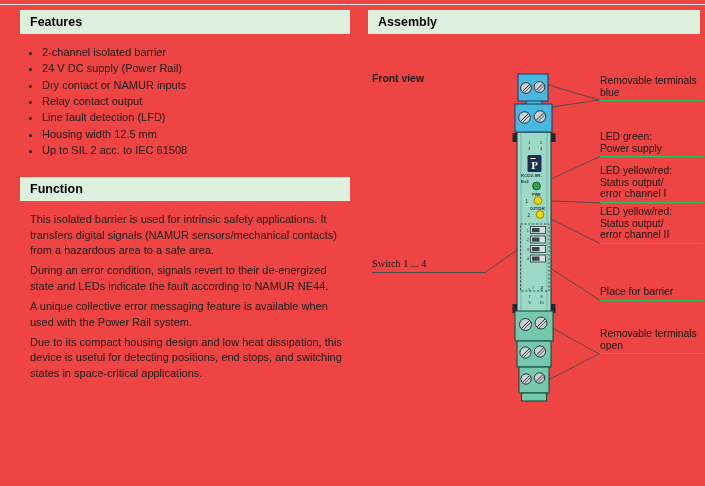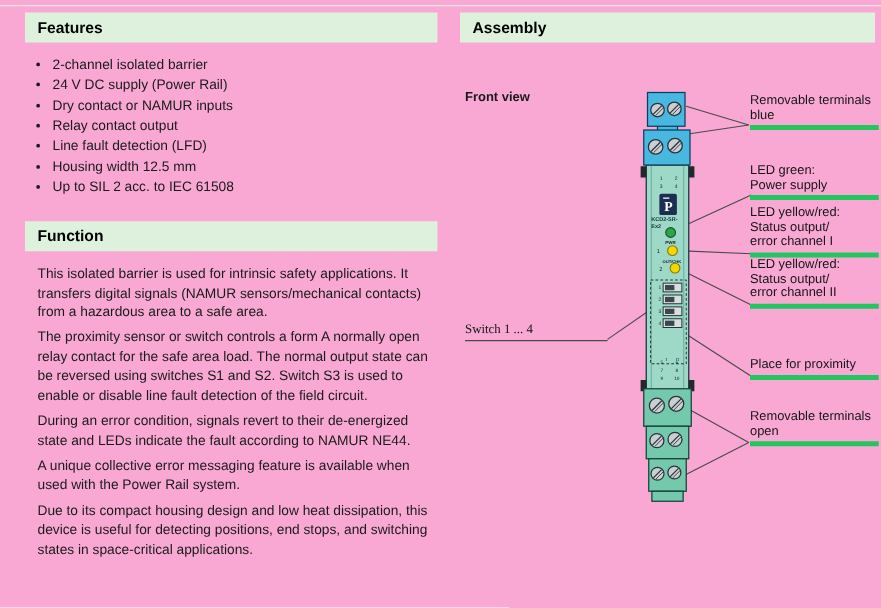--- a/index.html
+++ b/index.html
@@ -1,38 +1,38 @@
 <!DOCTYPE html>
 <html><head>
 <meta charset="utf-8">
 <style>
   html,body{margin:0;padding:0;background:#fff;}
   #page{
-    position:relative;width:705px;height:486px;background:#f9a8d4;
+    position:relative;width:705px;height:486px;background:#ef4444;
     font-family:"Liberation Sans","DejaVu Sans",sans-serif;color:#1a1a1a;overflow:hidden;
   }
   .toprule{position:absolute;left:0;top:4px;width:705px;height:1px;background:#e6e6e6;}
   .band{
     position:absolute;height:24px;background:#ddf1dc;
     font-weight:bold;font-size:12.5px;line-height:24px;padding-left:10px;box-sizing:border-box;color:#000;
   }
   #features-band{left:20px;top:10px;width:330px;}
   #function-band{left:20px;top:177px;width:330px;}
   #assembly-band{left:368px;top:10px;width:332px;}
   ul.features{
     position:absolute;left:28px;top:44px;width:320px;margin:0;padding:0 0 0 14px;
     font-size:11px;line-height:16.35px;list-style:disc;
   }
   ul.features li{margin:0;padding:0;}
   .paras{position:absolute;left:30px;top:212px;width:322px;}
   .paras p{margin:0 0 4.5px 0;font-size:11px;line-height:15.6px;}
   .frontview{position:absolute;left:372px;top:73px;font-size:10.4px;font-weight:bold;}
   .callout{
     position:absolute;left:600px;width:103px;font-size:10.3px;line-height:11.6px;
-    padding-bottom:2px;border-bottom:4px solid #22c55e;color:#151515;
+    padding-bottom:2px;border-bottom:1px solid #22c55e;color:#151515;
   }
   #callout-0{top:75px;}
   #callout-1{top:131px;}
   #callout-2{top:165px;}
   #callout-3{top:206px;}
   #callout-4{top:286px;}
   #callout-5{top:328px;}
   .switch-callout{
     position:absolute;left:372px;top:258px;width:114px;font-size:10.3px;line-height:11.6px;
     padding-bottom:2px;border-bottom:1px solid #4a4a4a;color:#151515;font-family:Liberation Serif, serif;
@@ -58,21 +58,20 @@
     <li>Housing width 12.5 mm</li>
     <li>Up to SIL 2 acc. to IEC 61508</li>
   </ul>
 
   <div id="function-band" class="band">
     <span>Function</span>
   </div>
 
   <div class="paras">
     <p>This isolated barrier is used for intrinsic safety applications. It transfers digital signals (NAMUR sensors/mechanical contacts) from a hazardous area to a safe area.</p>
-    <p>The proximity sensor or switch controls a form A normally open relay contact for the safe area load. The normal output state can be reversed using switches S1 and S2. Switch S3 is used to enable or disable line fault detection of the field circuit.</p>
     <p>During an error condition, signals revert to their de-energized state and LEDs indicate the fault according to NAMUR NE44.</p>
     <p>A unique collective error messaging feature is available when used with the Power Rail system.</p>
     <p>Due to its compact housing design and low heat dissipation, this device is useful for detecting positions, end stops, and switching states in space-critical applications.</p>
   </div>
 
   <div id="assembly-band" class="band">
     <span>Assembly</span>
   </div>
 
   <div class="frontview">Front view</div>
@@ -207,21 +206,21 @@
     <div>LED yellow/red:</div>
     <div>Status output/</div>
     <div>error channel I</div>
   </div>
   <div id="callout-3" class="callout">
     <div>LED yellow/red:</div>
     <div>Status output/</div>
     <div>error channel II</div>
   </div>
   <div id="callout-4" class="callout">
-    <div>Place for proximity</div>
+    <div>Place for barrier</div>
   </div>
   <div id="callout-5" class="callout">
     <div>Removable terminals</div>
     <div>open</div>
   </div>
 
   <div class="switch-callout">Switch 1 ... 4</div>
 </div>
 
 </body></html>

